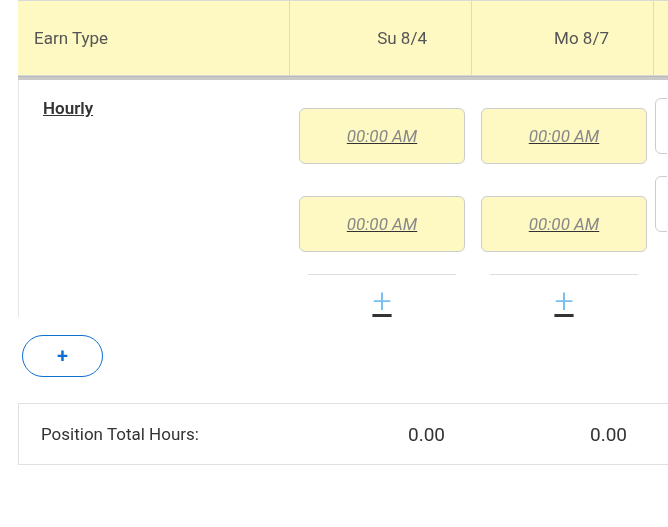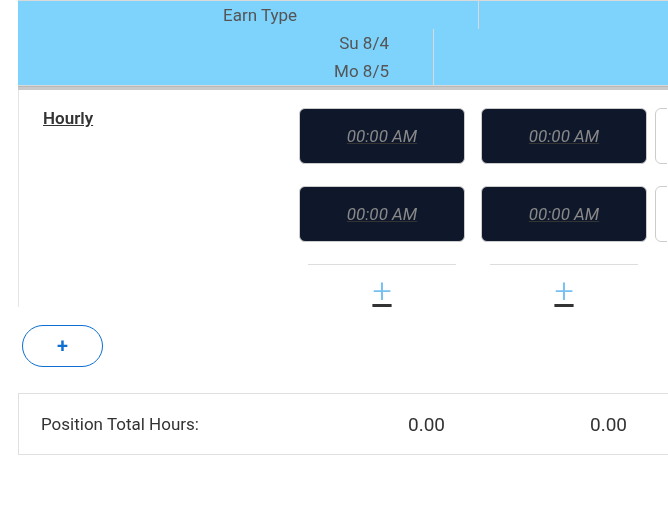--- a/index.html
+++ b/index.html
@@ -14,27 +14,26 @@
       width: 668px;
       height: 527px;
       overflow: hidden;
     }
     .container {
       padding-left: 18px;
       padding-top: 0;
     }
     .header-row {
       display: flex;
-      background: #7dd3fc;
+      background: #fef9c3;
       border: 1px solid #d9d9d9;
       border-left: none;
       border-right: none;
-      height: 86px;
-      align-items: center;
-      flex-direction: column;
+      height: 76px;
+      align-items: center;
     }
     .header-cell-earn {
       width: 272px;
       padding-left: 16px;
       font-size: 17px;
       color: #555555;
       border-right: 1px solid #d9d9d9;
       height: 100%;
       display: flex;
       align-items: center;
@@ -87,21 +86,22 @@
       width: 166px;
       height: 56px;
       border: 1px solid #cccccc;
       border-radius: 6px;
       font-size: 17px;
       font-style: italic;
       color: #888888;
       text-align: center;
       padding: 0 12px;
       font-family: inherit;
-      background: #0f172a;
+      background: #fef9c3;
+      margin-top: 10px;
     }
     .time-input-partial {
       width: 166px;
       height: 56px;
       border: 1px solid #cccccc;
       border-radius: 6px;
       background: #ffffff;
     }
     .time-input::placeholder {
       color: #888888;
@@ -172,21 +172,21 @@
     }
   </style>
 </head>
 <body>
 
 <div class="container">
 
   <div class="header-row">
     <div class="header-cell-earn">Earn Type</div>
     <div class="header-cell-day">Su 8/4</div>
-    <div class="header-cell-day">Mo 8/5</div>
+    <div class="header-cell-day">Mo 8/7</div>
   </div>
   <div class="divider-thick"></div>
 
   <div class="body-row">
     <div class="earn-label-cell">Hourly</div>
 
     <div class="day-col">
       <input class="time-input" type="text" placeholder="00:00 AM" style="">
       <div class="input-gap"></div>
       <input class="time-input" type="text" placeholder="00:00 AM" style="">

